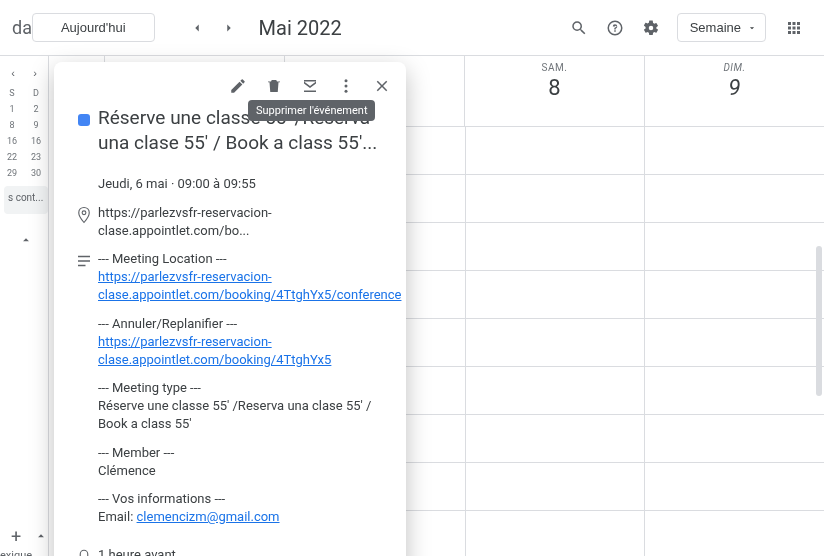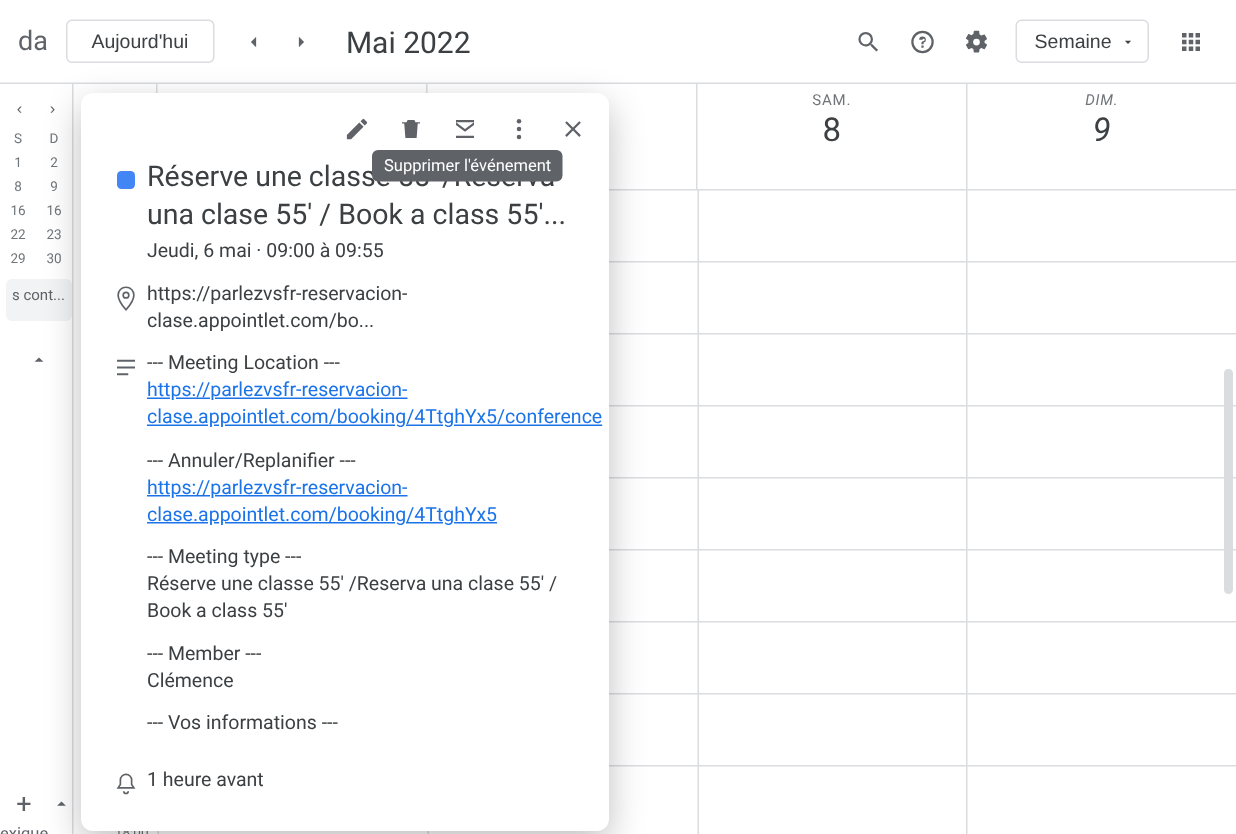--- a/index.html
+++ b/index.html
@@ -1,20 +1,20 @@
 <!DOCTYPE html>
 <html><head>
 <meta charset="utf-8">
 <style>
   * { box-sizing: border-box; margin: 0; padding: 0; }
   body { font-family: Roboto, "Helvetica Neue", Arial, sans-serif; font-size: 13px; color: #3c4043; background: #fff; width: 824px; height: 556px; overflow: hidden; position: relative; }
   
   .header { height: 56px; display: flex; align-items: center; padding: 0 12px; border-bottom: 1px solid #dadce0; }
-  .logo-text { font-size: 18px; color: #5f6368; margin-right: 12px; }
-  .today-btn { border: 1px solid #dadce0; border-radius: 4px; padding: 6px 16px; font-size: 13px; color: #3c4043; background: #fff; cursor: pointer; margin-right: 12px; }
+  .logo-text { font-size: 18px; color: #5f6368; }
+  .today-btn { border: 1px solid #dadce0; border-radius: 4px; padding: 6px 28px; font-size: 13px; color: #3c4043; background: #fff; cursor: pointer; margin-right: 28px; }
   .nav-arrows { display: flex; gap: 4px; margin-right: 16px; }
   .nav-arrow { width: 28px; height: 28px; border: none; background: none; cursor: pointer; display: flex; align-items: center; justify-content: center; color: #5f6368; border-radius: 50%; }
   .month-title { font-size: 20px; color: #3c4043; }
   .header-spacer { flex: 1; }
   .header-icons { display: flex; gap: 0; align-items: center; }
   .header-icon-btn { width: 36px; height: 36px; border: none; background: none; cursor: pointer; display: flex; align-items: center; justify-content: center; color: #5f6368; border-radius: 50%; }
   .view-selector { border: 1px solid #dadce0; border-radius: 4px; padding: 6px 8px 6px 12px; font-size: 13px; color: #3c4043; background: #fff; cursor: pointer; display: flex; align-items: center; gap: 6px; margin-left: 8px; }
   .apps-btn { margin-left: 10px; }
 
   .main { display: flex; height: calc(556px - 56px); }
@@ -57,21 +57,21 @@
   .popup-actions { display: flex; justify-content: flex-end; gap: 4px; padding: 8px 8px 0 8px; position: relative;}
   .popup-action-btn { width: 32px; height: 32px; border: none; background: none; cursor: pointer; display:flex; align-items:center; justify-content:center; color: #5f6368; border-radius: 50%; }
   .tooltip { position: absolute; background: #5f6368; color: #fff; font-size: 11px; padding: 4px 8px; border-radius: 4px; white-space: nowrap; top: 38px; left: 194px; z-index: 101;}
   
   .popup-body { padding: 4px 16px 0 16px; }
   .popup-row { display: flex; align-items: flex-start; margin-bottom: 10px; }
   .popup-icon-col { width: 28px; flex-shrink: 0; padding-top: 2px; color: #5f6368; display:flex; justify-content:center;}
   .event-color-dot { width: 12px; height: 12px; border-radius: 3px; background: #4285f4; margin-top: 6px;}
   .popup-content-col { flex: 1; font-size: 13px; color: #3c4043; line-height: 1.4; word-wrap: break-word; }
   .popup-title { font-size: 19px; color: #3c4043; line-height: 1.3; }
-  .popup-datetime { font-size: 13px; color: #3c4043; margin-top: 4px; }
+  .popup-datetime { font-size: 13px; color: #3c4043; margin-top: 20px; }
   .popup-link { color: #1a73e8; text-decoration: underline; cursor: pointer; }
   .desc-section { margin-bottom: 10px; }
   .desc-header { margin-bottom: 0px; }
   
   svg.icon { width: 18px; height: 18px; }
   svg.icon-sm { width: 14px; height: 14px; }
 </style>
 </head>
 <body>
 
@@ -286,20 +286,21 @@
         <div class="desc-section">
           <div class="desc-header">--- Meeting type ---</div>
           <div>Réserve une classe 55' /Reserva una clase 55' / Book a class 55'</div>
         </div>
         <div class="desc-section">
           <div class="desc-header">--- Member ---</div>
           <div>Clémence</div>
         </div>
         <div class="desc-section">
           <div class="desc-header">--- Vos informations ---</div>
+          <div><span>Email: </span><a class="popup-link">clemencizm@gmail.com</a></div>
         </div>
       </div>
     </div>
     <div class="popup-row">
       <div class="popup-icon-col">
         <svg class="icon" viewBox="0 0 24 24">
             <path fill="none" stroke="currentColor" stroke-width="1.5" d="M12 3a5 5 0 00-5 5v4l-2 3h14l-2-3V8a5 5 0 00-5-5zM10 18a2 2 0 004 0"></path>
           </svg>
       </div>
       <div class="popup-content-col">1 heure avant</div>

